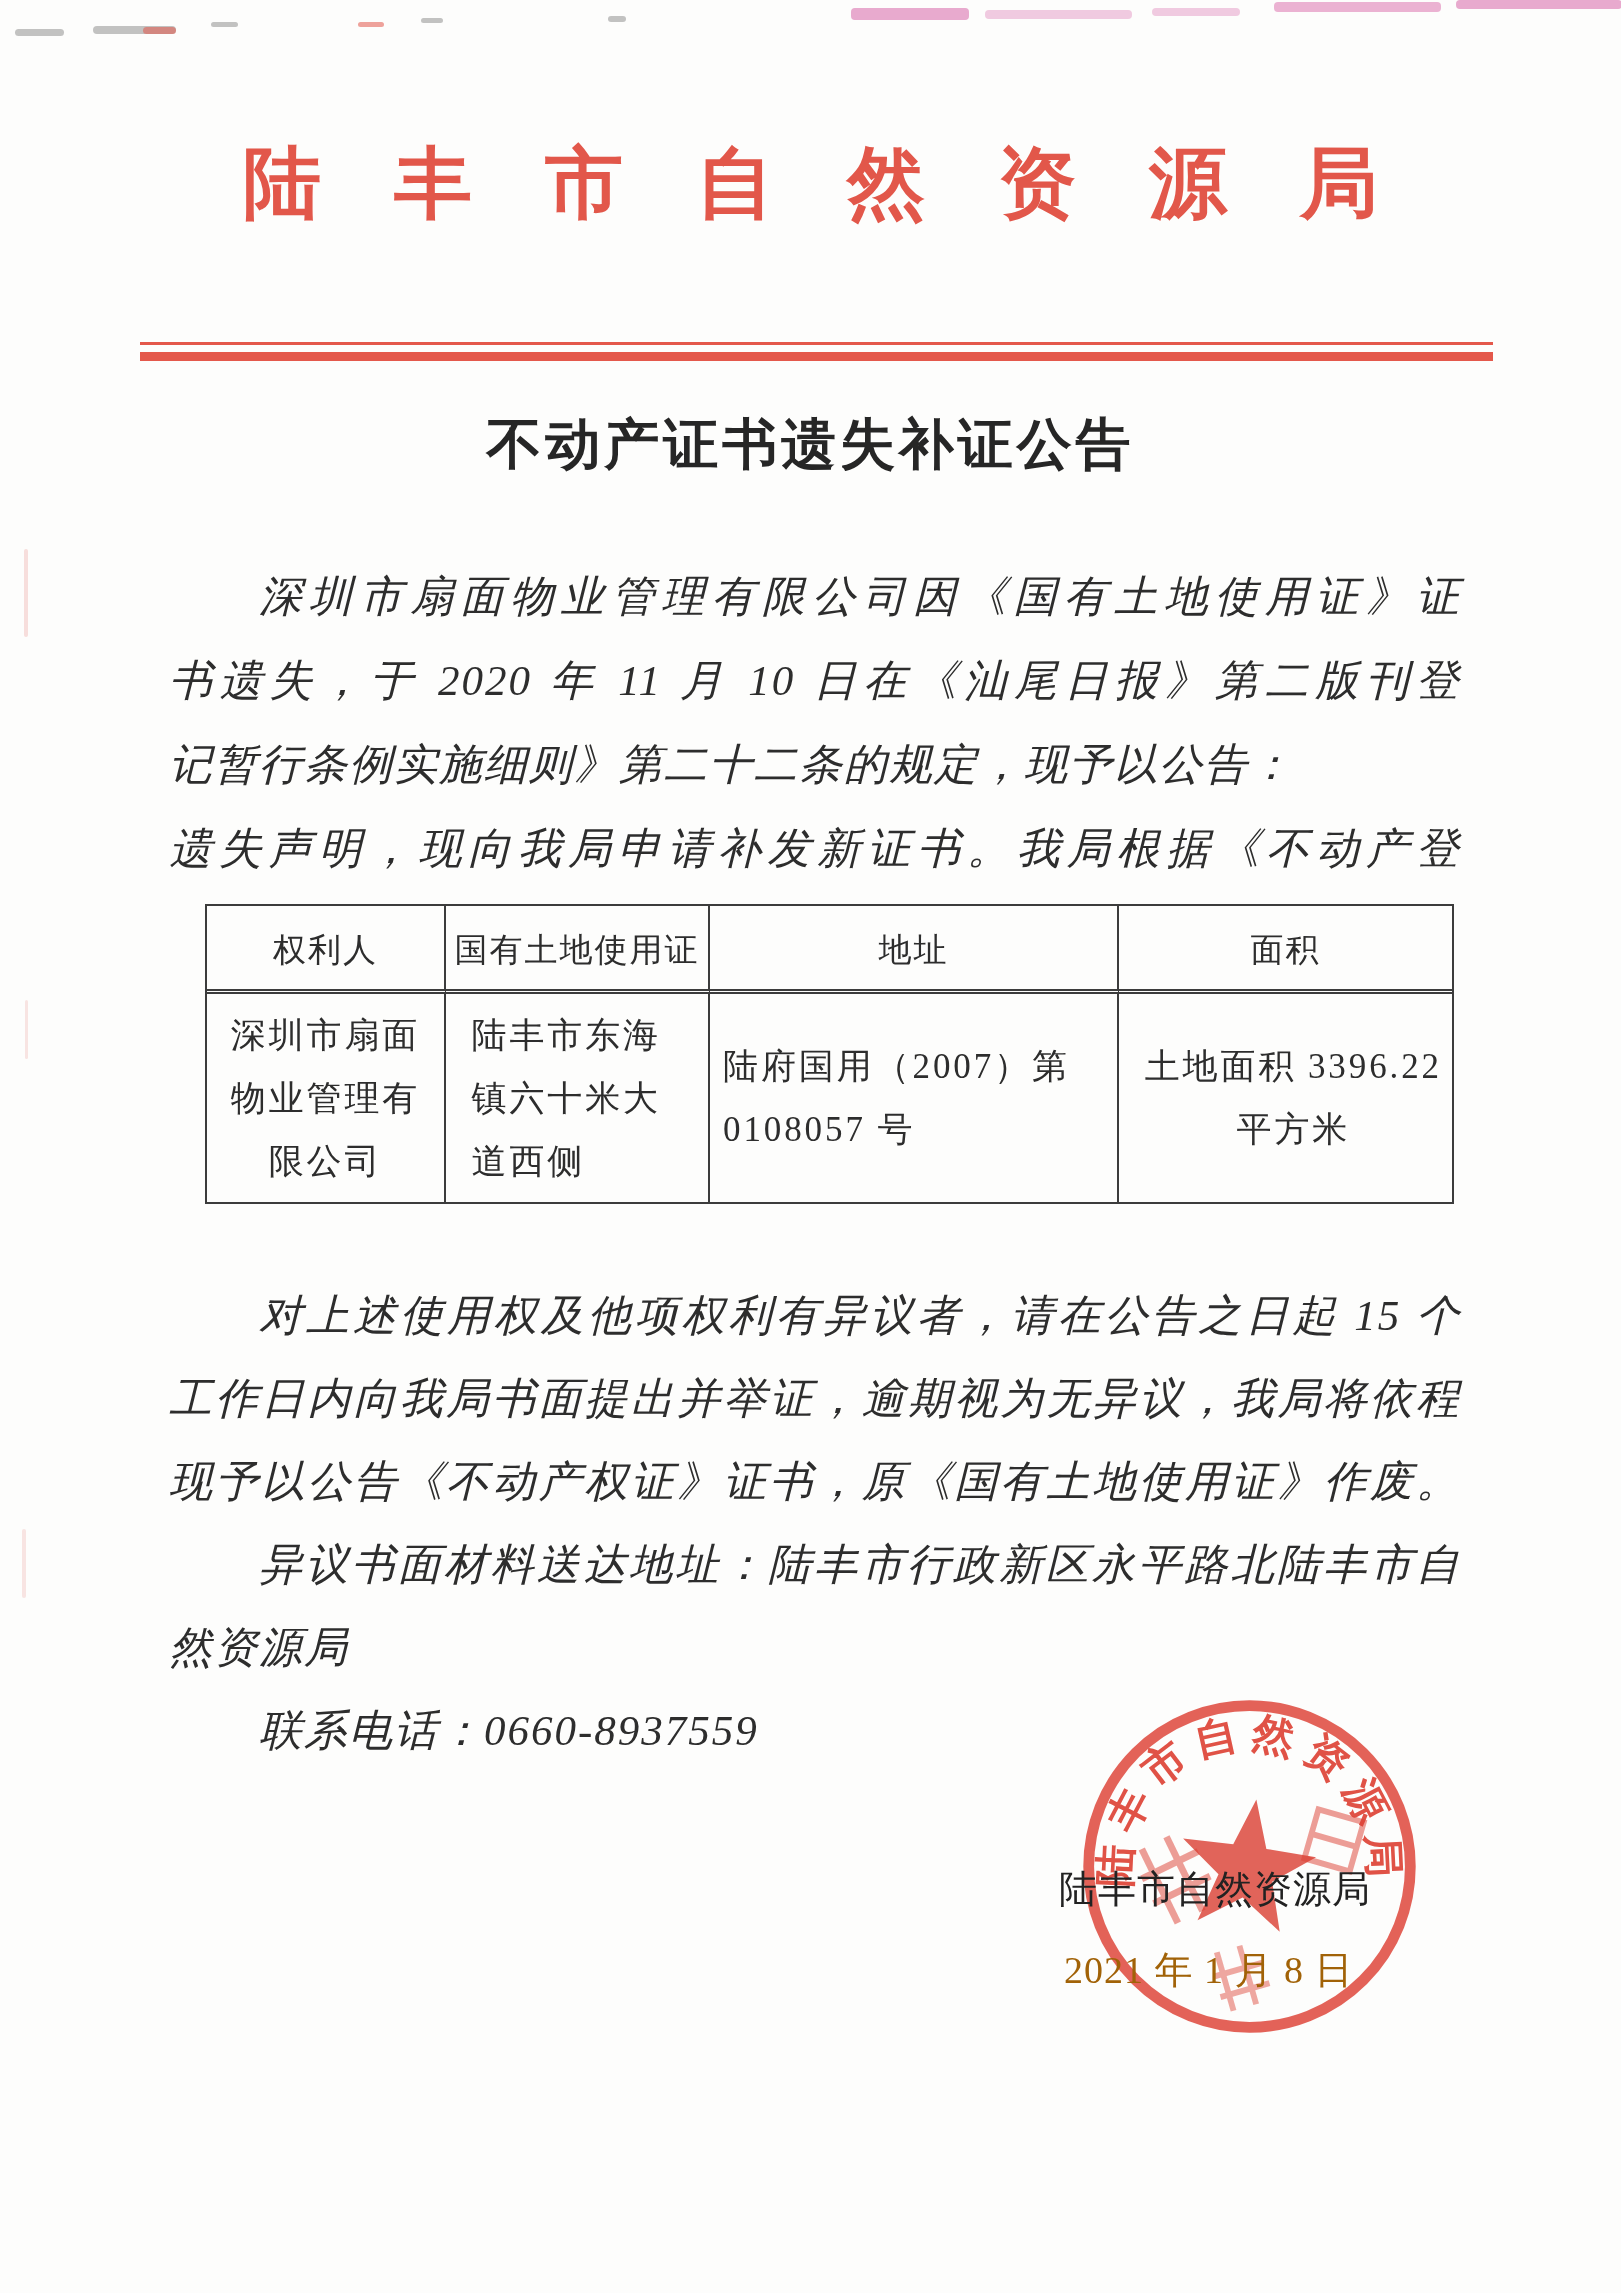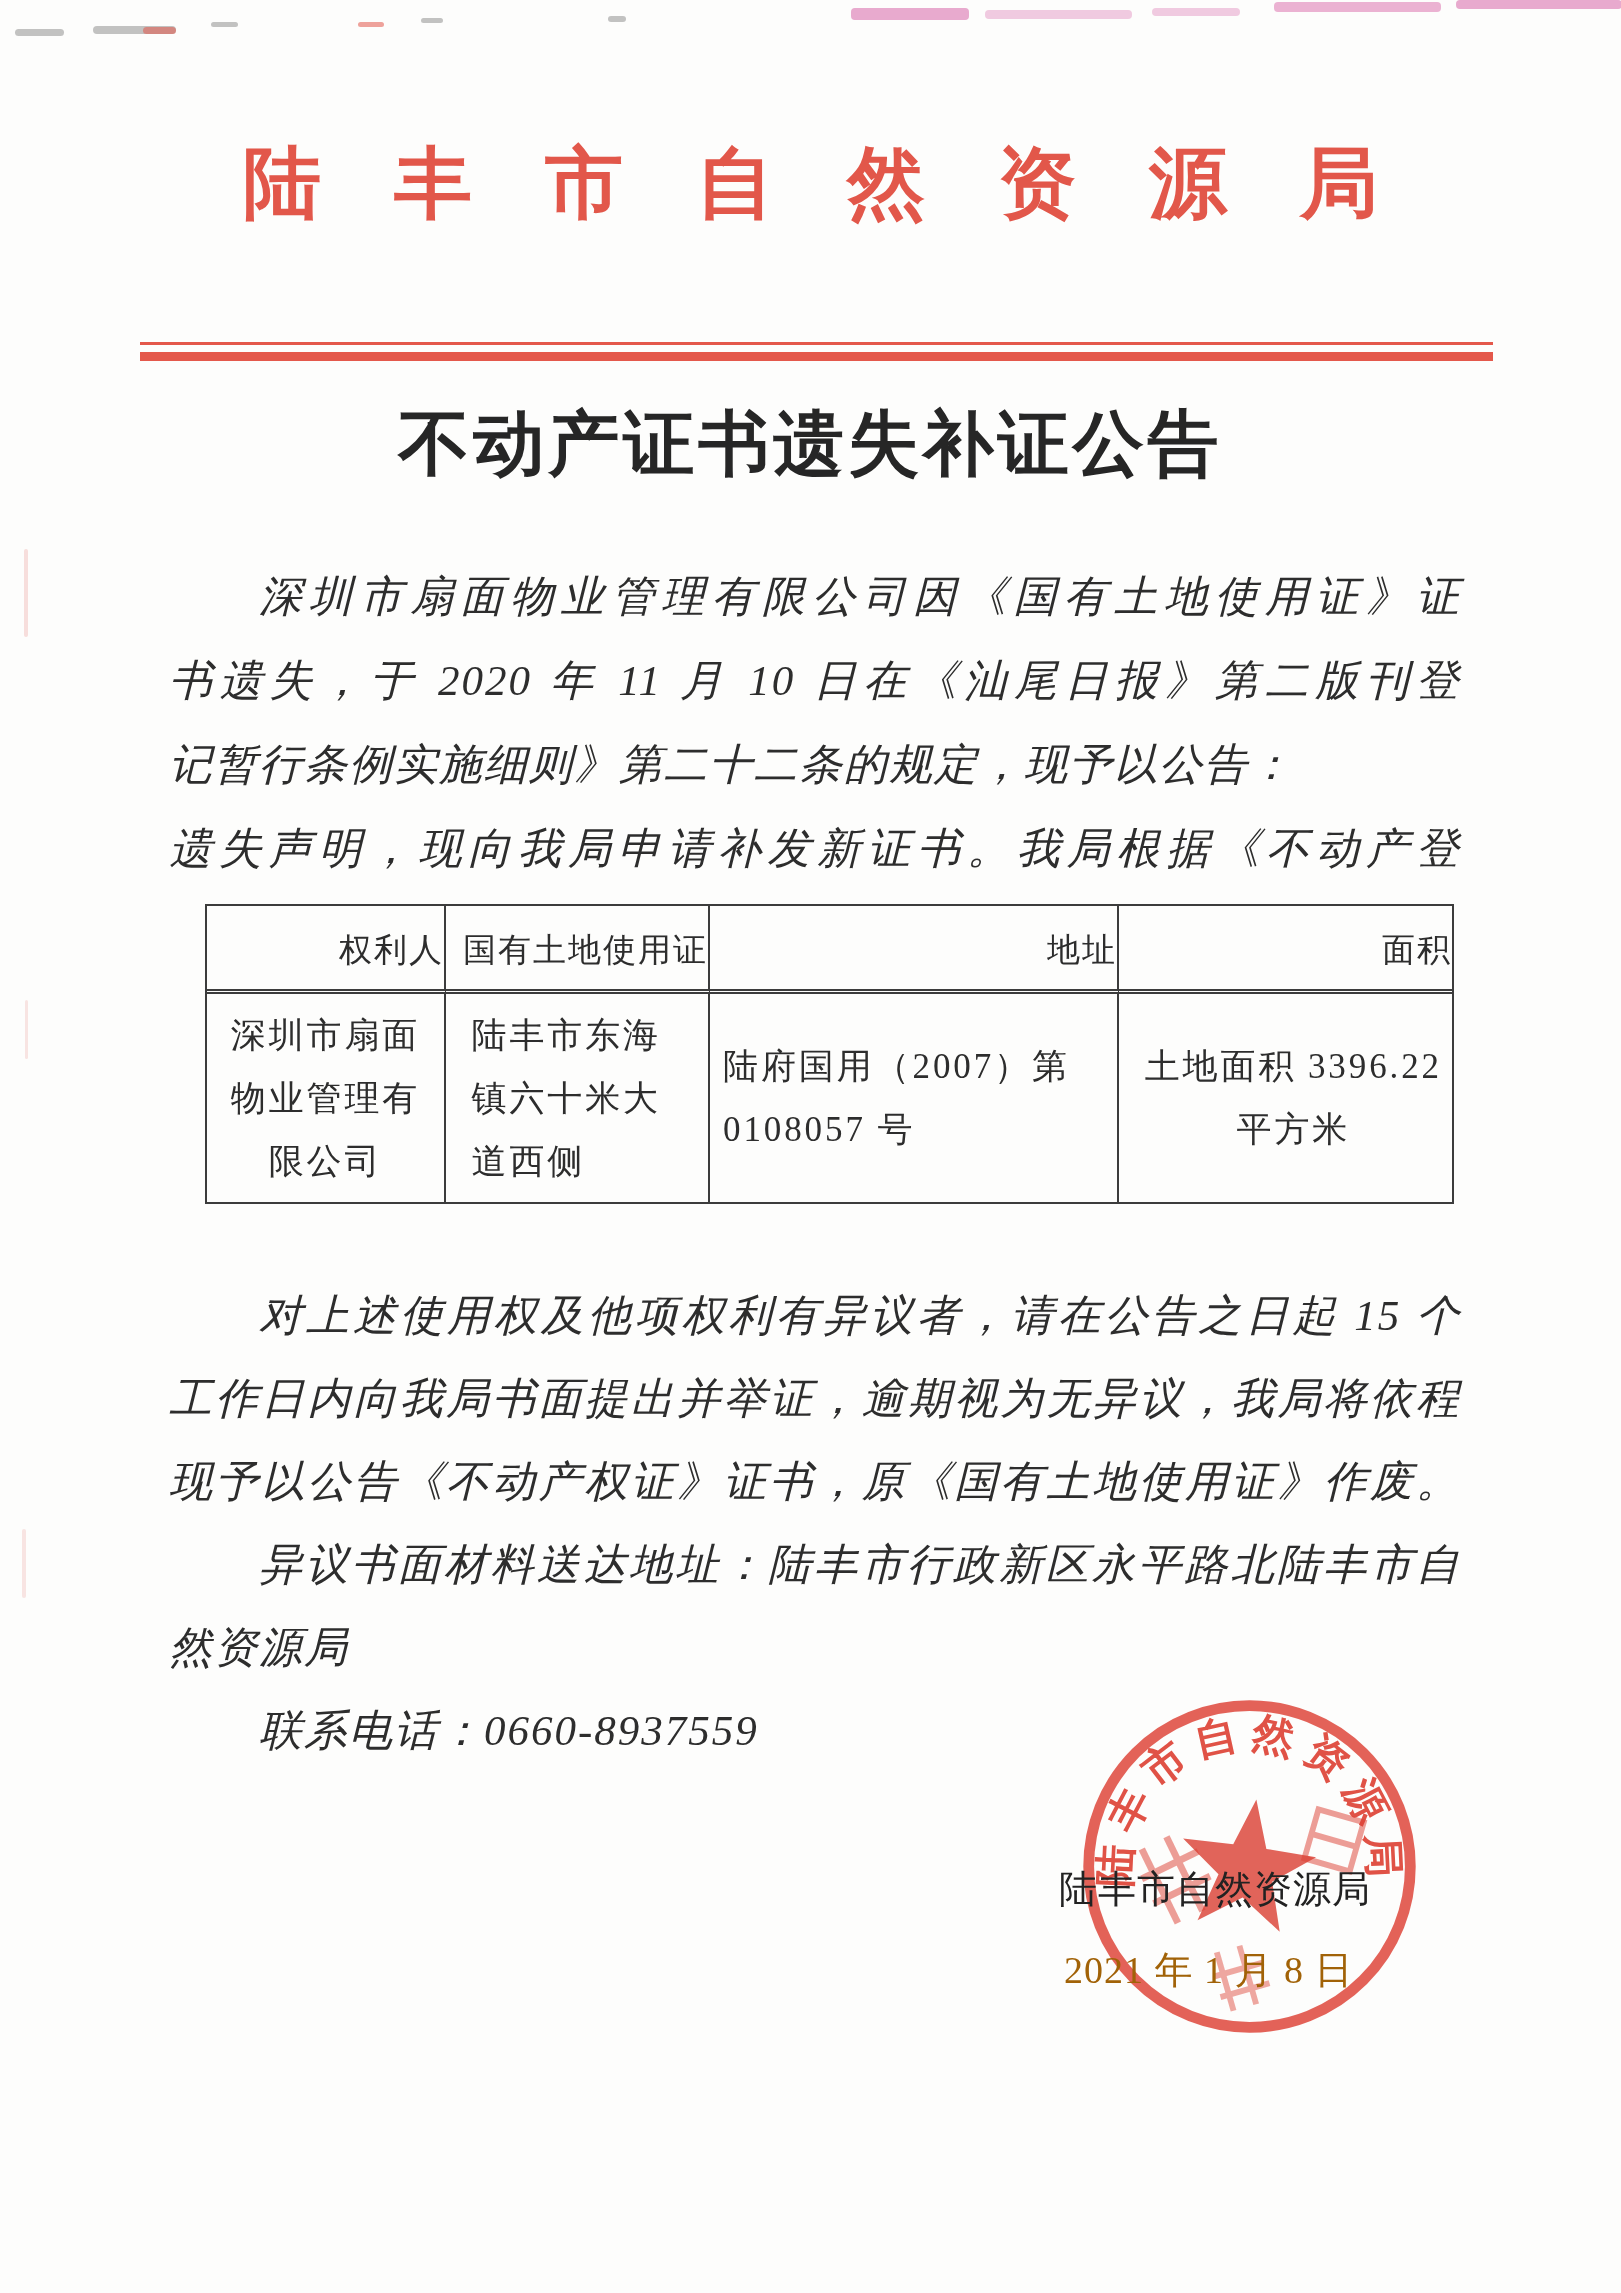--- a/index.html
+++ b/index.html
@@ -35,42 +35,42 @@
     color:var(--c-header-red);
     white-space:nowrap;
   }
   .rule{position:absolute;left:140px;width:1353px;background:var(--c-line-red);}
   .rule.thin{top:342px;height:2.9px;}
   .rule.thick{top:352px;height:8.8px;}
   
   .doc-title{
     position:absolute;top:408px;left:0;width:100%;
     text-align:center;
-    font-size:71px;line-height:73px;font-weight:700;
+    font-size:55px;line-height:73px;font-weight:700;
     letter-spacing:3.9px;color:#262626;
   }
   
   .para{position:absolute;left:169px;width:1292px;font-size:43px;letter-spacing:2px;color:var(--c-text);font-style:italic;}
   .para .line{height:83px;line-height:83px;white-space:nowrap;}
   .para .line.j{white-space:normal;text-align:justify;text-align-last:justify;}
   .para .line.indent{padding-left:90px;}
   #para1{top:555px;}
   #para1 .line{height:84px;line-height:84px;}
   #para2{top:1274px;}
   
   .doc-table{
     position:absolute;left:205px;top:904px;width:1249px;
     display:grid;grid-template-columns:239px 264px 409px 1fr;
     border:2px solid var(--c-border);border-top-width:2.9px;
     box-sizing:border-box;
   }
   .th,.td{box-sizing:border-box;border-right:2px solid var(--c-border);}
   .th:nth-child(4),.td:nth-child(8){border-right:none;}
   .th{
-    height:88px;line-height:88px;text-align:right;
+    height:88px;line-height:88px;text-align:center;
     font-size:33px;letter-spacing:2px;
     border-bottom:5.9px double var(--c-border);
   }
   .td{
     height:208px;
     display:flex;flex-direction:column;justify-content:center;
     font-size:35px;line-height:63px;letter-spacing:2.9px;
     white-space:pre-line;
   }
   .td.center{text-align:center;padding:0 7.8px;}

